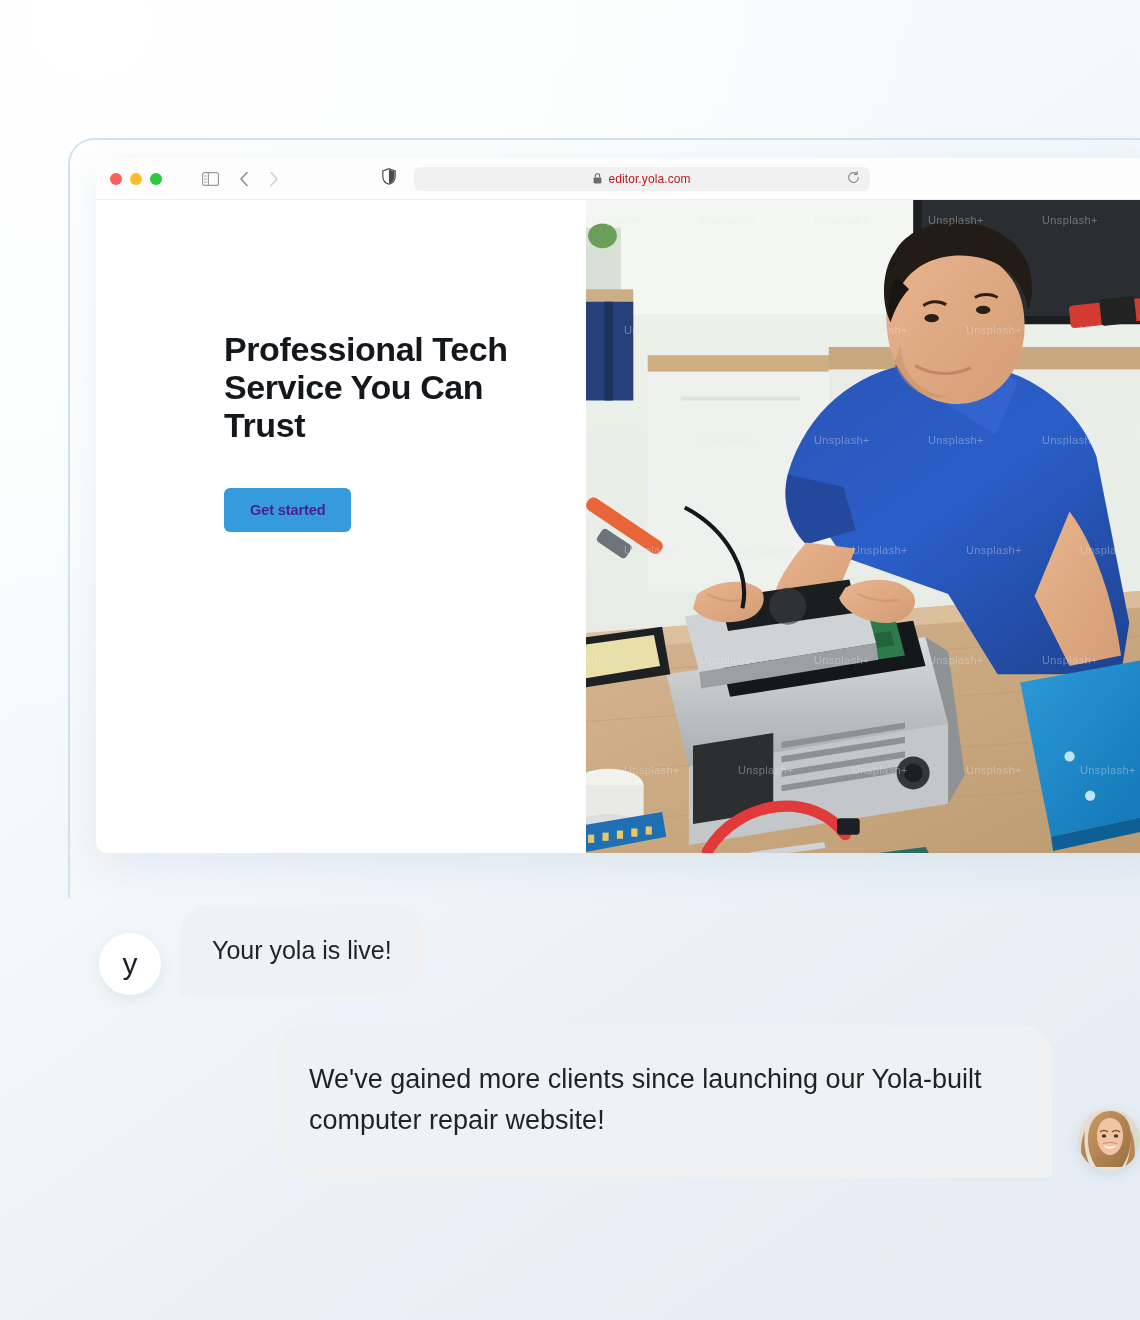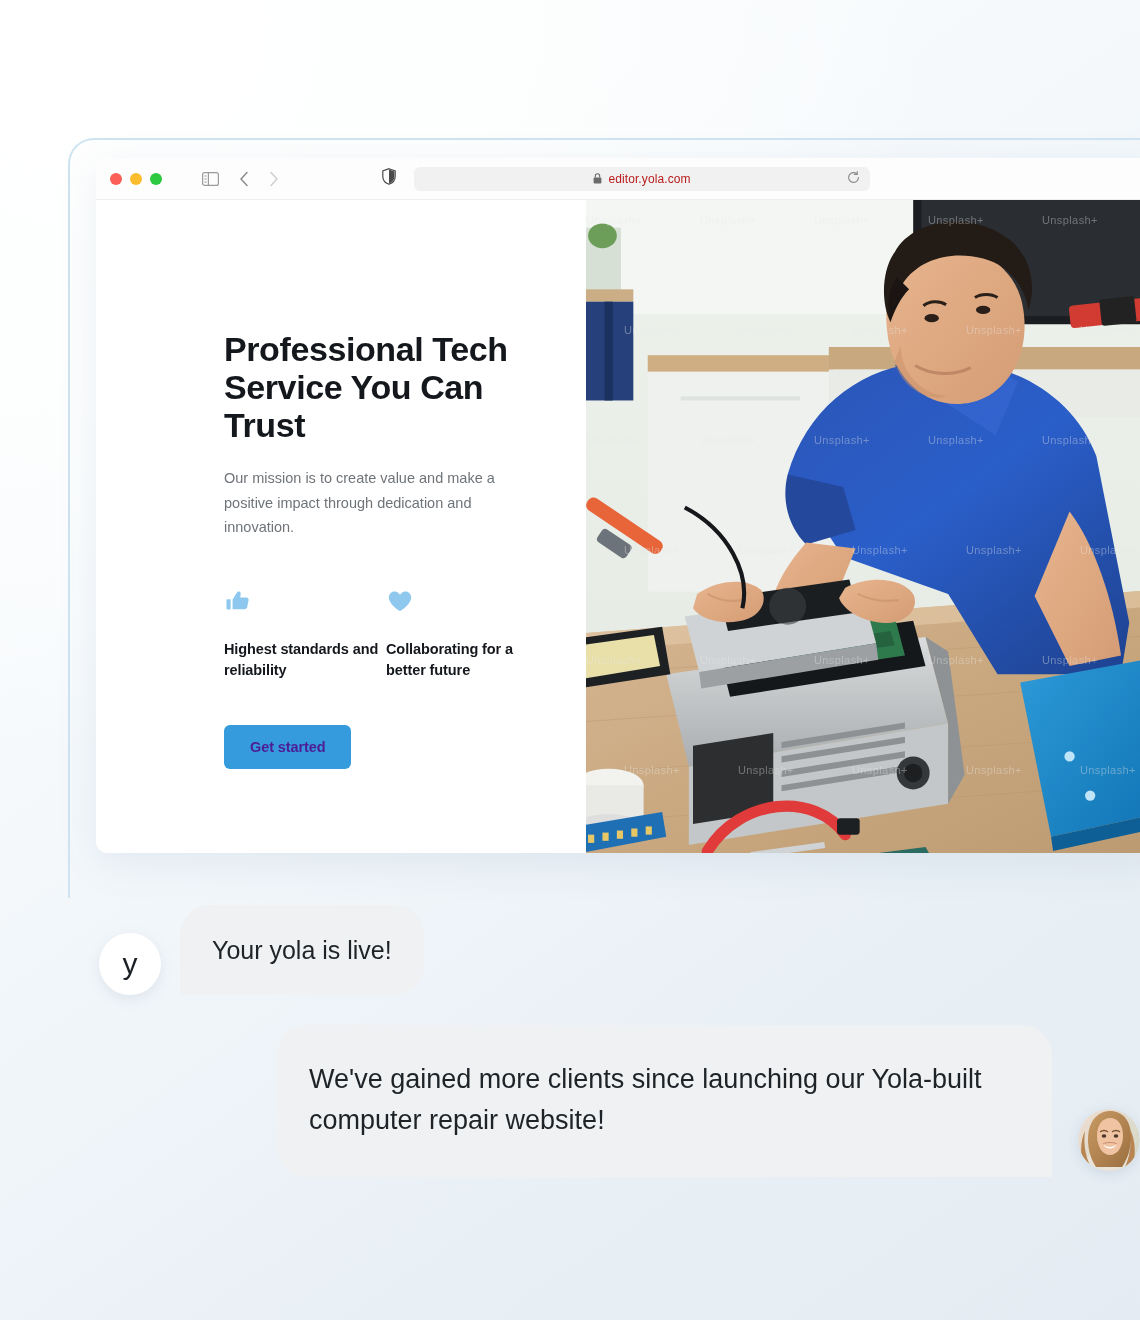--- a/index.html
+++ b/index.html
@@ -205,41 +205,21 @@
           </svg>
         </span>
       </div>
     </div>
   </div>
 
   <div class="canvas">
 
     <div class="hero-left">
       <h1 class="hero-title">Professional Tech Service You Can Trust</h1>
-      <p class="hero-sub">Our mission is to create value and make a positive impact through dedication and innovation.</p>
-
-      <div class="features">
-        <div class="feature">
-          <div class="feat-icon">
-            <svg width="28" height="28" viewBox="0 0 28 28" fill="none">
-              <path d="M3.5 12.2h3.1v10.4H3.5a1 1 0 01-1-1V13.2a1 1 0 011-1z" fill="#8ec8ee"></path>
-              <path d="M8.6 12.4l4.2-6.6c.5-.8 1.3-1.3 2.2-1.2 1.1.1 1.8 1 1.7 2.1l-.5 3.9h6.1c1.5 0 2.6 1.3 2.3 2.7l-1.4 6.7c-.3 1.3-1.4 2.2-2.7 2.2H8.6V12.4z" fill="#8ec8ee"></path>
-            </svg>
-          </div>
-          <div class="feat-label">Highest standards and reliability</div>
-        </div>
-        <div class="feature">
-          <div class="feat-icon">
-            <svg width="28" height="28" viewBox="0 0 28 28" fill="none">
-              <path d="M14 24.2S2.8 17.6 2.8 10.6c0-3.4 2.6-6 5.8-6 2.2 0 4.2 1.3 5.4 3.2 1.2-1.9 3.2-3.2 5.4-3.2 3.2 0 5.8 2.6 5.8 6 0 7-11.2 13.6-11.2 13.6z" fill="#8ec8ee"></path>
-            </svg>
-          </div>
-          <div class="feat-label">Collaborating for a better future</div>
-        </div>
-      </div>
+
 
       <button class="cta">Get started</button>
     </div>
 
     <div class="hero-photo">
       <svg class="photo-svg" viewBox="0 0 554 653" preserveAspectRatio="xMidYMid slice">
         <defs>
           <linearGradient id="wallG" x1="0" y1="0" x2="0" y2="1">
             <stop offset="0" stop-color="#eef2ec"></stop>
               <stop offset="1" stop-color="#e3e9e2"></stop>

